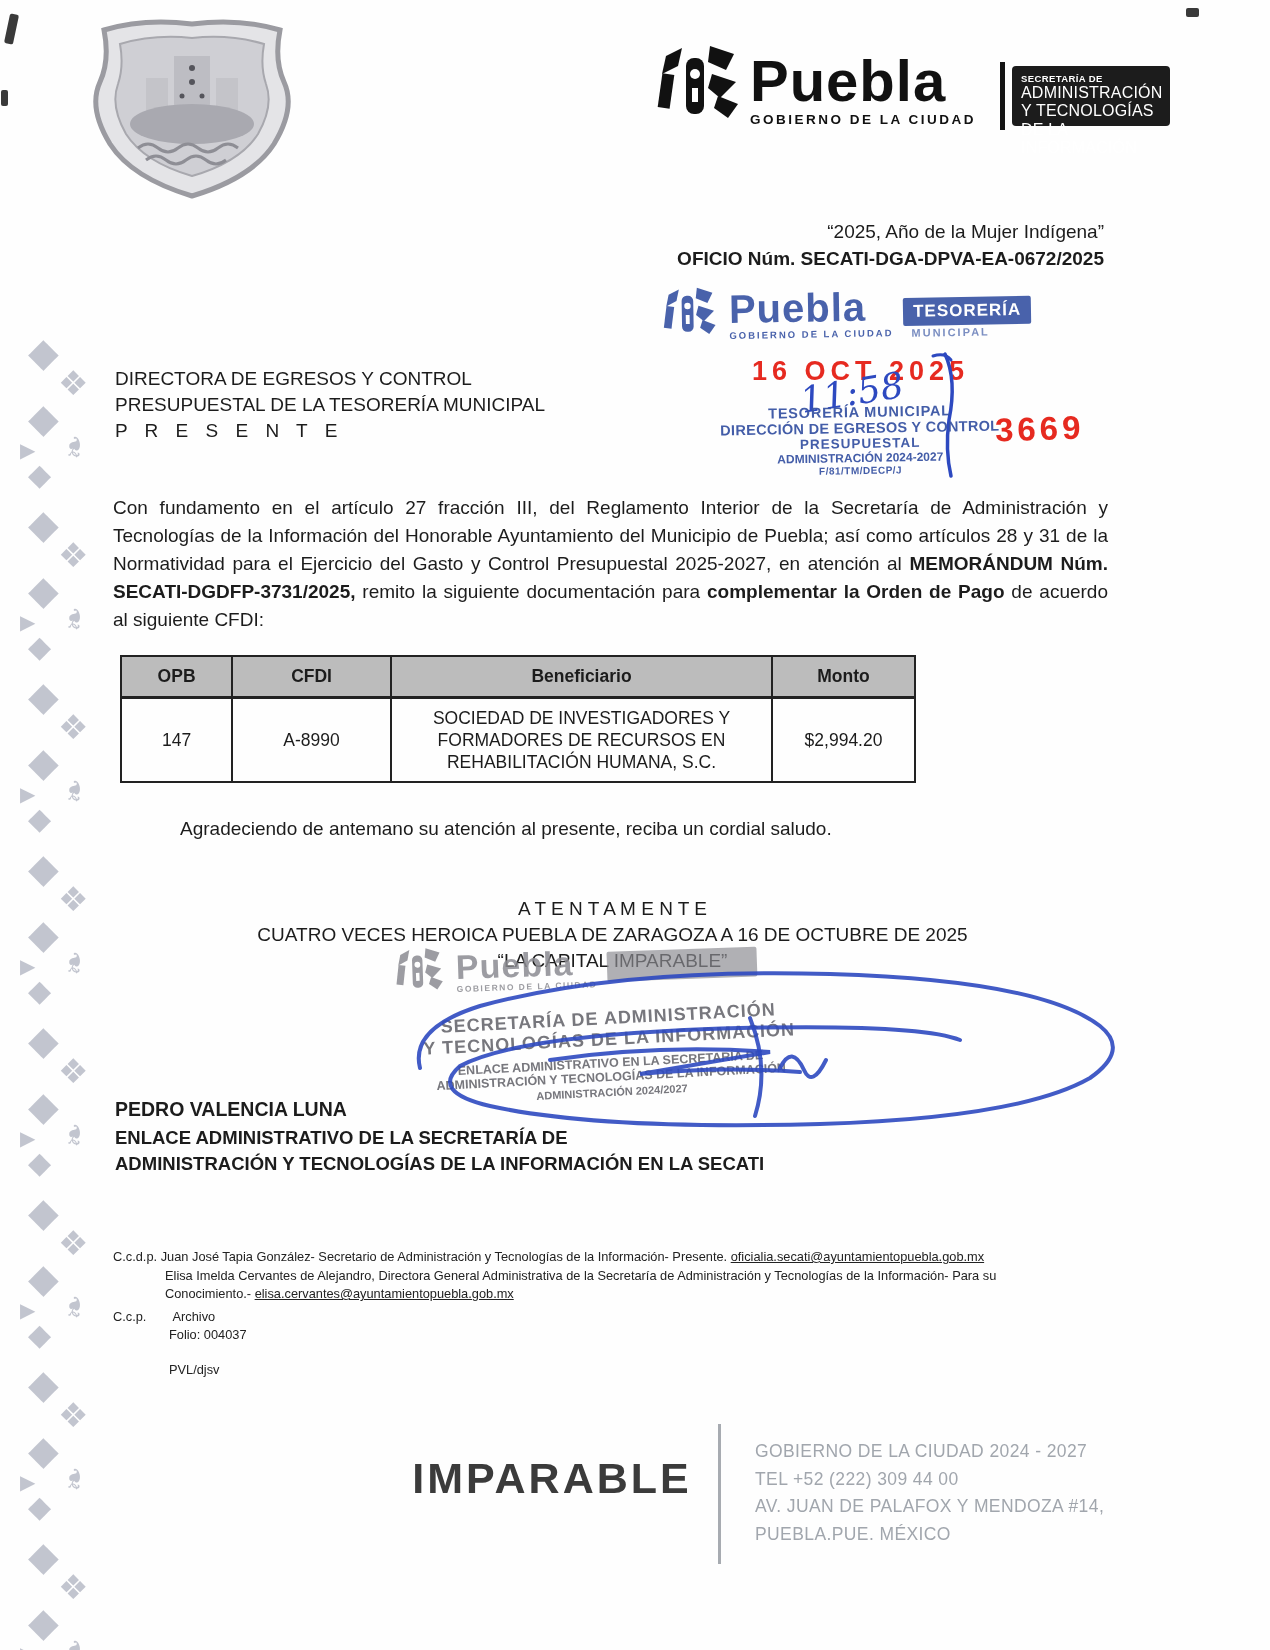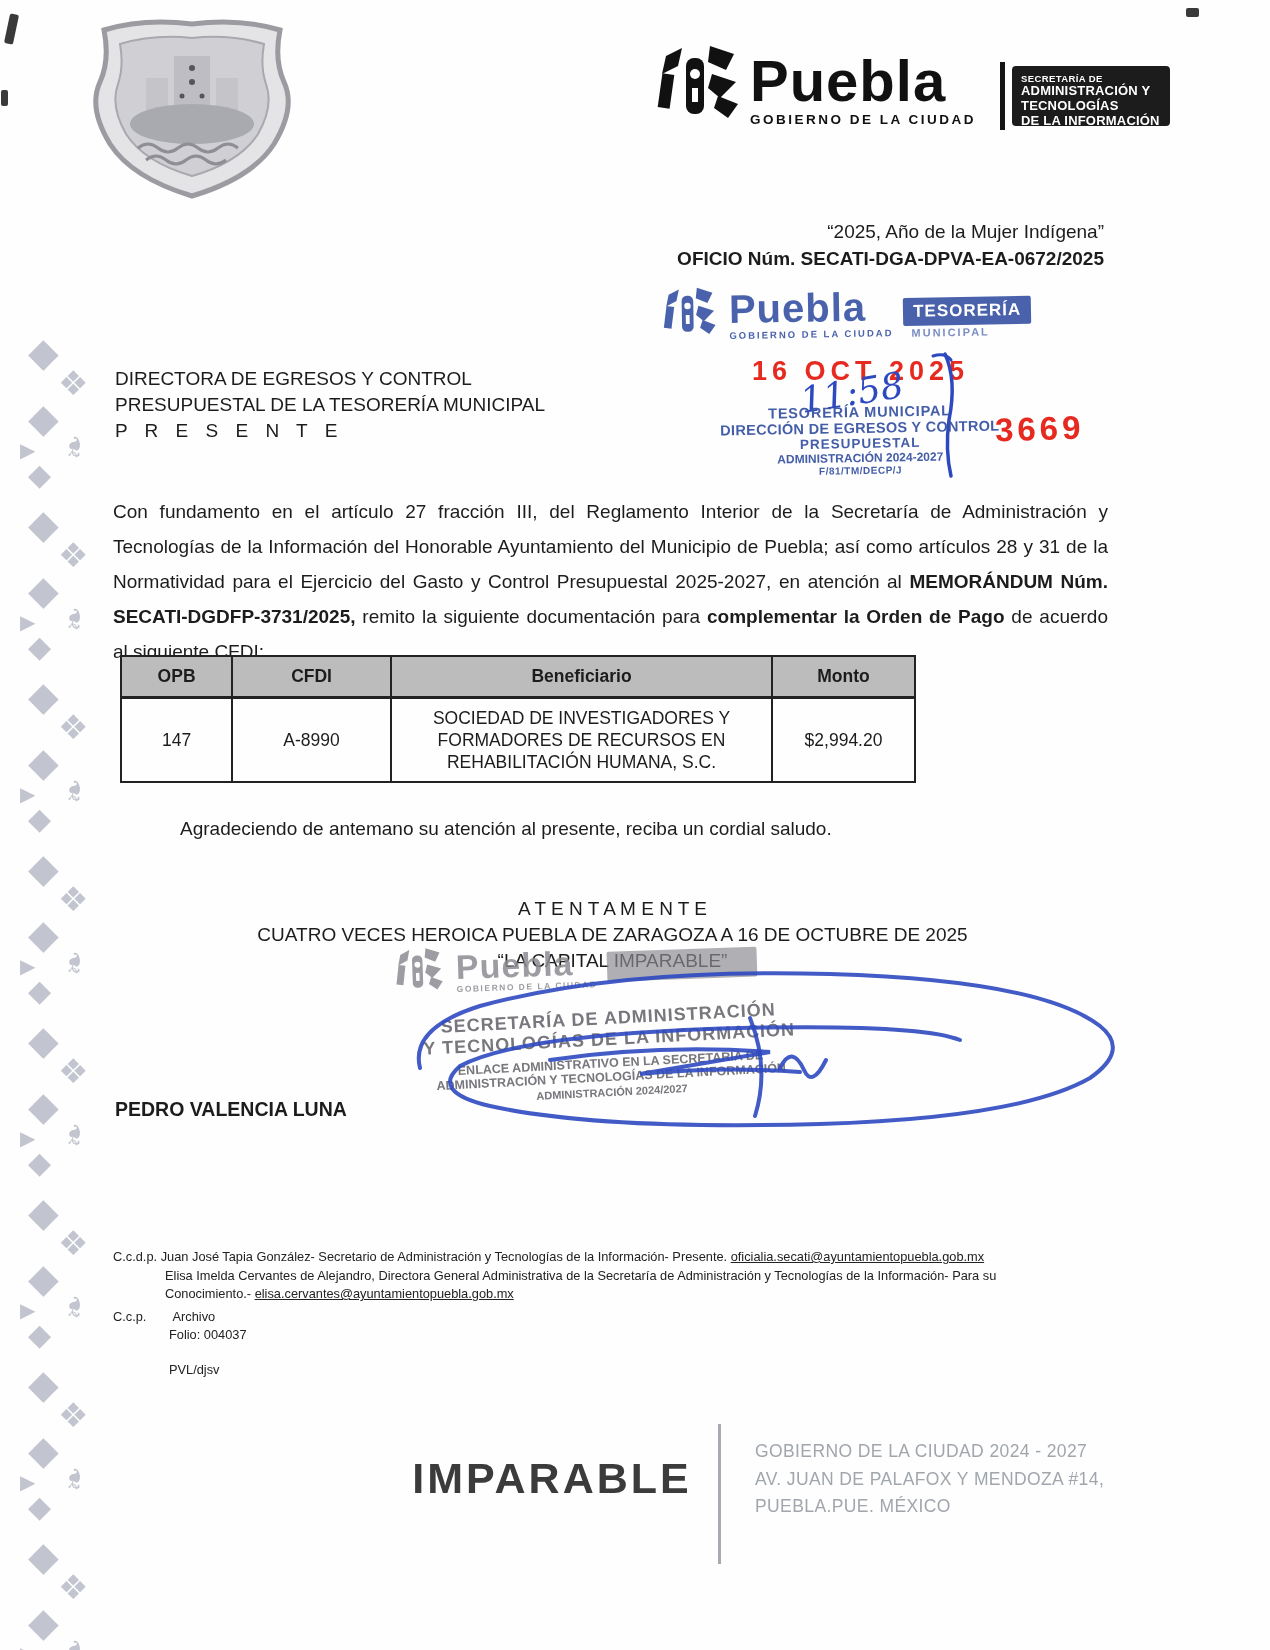--- a/index.html
+++ b/index.html
@@ -27,21 +27,21 @@
   .brand{display:flex;align-items:center;gap:10px;}
   .brand-word{font-weight:bold;letter-spacing:1px;}
   .brand-tag{font-weight:bold;letter-spacing:2.5px;}
   .hdr-brand{left:648px;top:44px;color:#111;}
   .hdr-word{font-size:58px;line-height:1;}
   .hdr-tag{font-size:13.5px;margin-top:2px;}
   .hdr-bar{left:1000px;top:62px;width:5px;height:68px;background:#141414;}
   .hdr-box{left:1012px;top:66px;width:158px;height:60px;background:#1c1c1c;color:#fff;
            border-radius:4px;padding:7px 9px;box-sizing:border-box;}
   .hdr-box .s1{font-size:9.5px;font-weight:bold;letter-spacing:.4px;}
-  .hdr-box .s2{font-size:13px;font-weight:bold;line-height:1.15;letter-spacing:.2px;}
+  .hdr-box .s2{font-size:16px;font-weight:normal;line-height:1.15;letter-spacing:.2px;}
   
   .ref{right:166px;top:218px;text-align:right;font-size:19px;line-height:27px;}
   .ref .bold{font-weight:bold;}
   
   .blue{color:#3a55a4;}
   .stamp-top{left:655px;top:284px;transform:rotate(-1deg);opacity:.92;}
   .stamp-top .brand-word{font-size:40px;}
   .stamp-top .brand-tag{font-size:9.5px;margin-top:1px;letter-spacing:2px;}
   .tes-badge{background:#3a55a4;color:#fff;font-weight:bold;font-size:17px;
              padding:4px 10px;border-radius:2px;letter-spacing:1px;position:relative;}
@@ -58,21 +58,21 @@
   .stamp-office .o3{font-size:13.5px;letter-spacing:1px;}
   .stamp-office .o4{font-size:12px;}
   .stamp-office .o5{font-size:10px;letter-spacing:.5px;}
   .folio-red{left:995px;top:410px;font-size:33px;font-weight:bold;letter-spacing:4px;
              transform:rotate(-2deg);}
   
   .addr{left:115px;top:366px;font-size:19px;line-height:26px;}
   .addr .name{font-weight:bold;}
   .addr .present{letter-spacing:6px;}
   
-  .para{left:113px;top:494px;width:995px;font-size:19px;line-height:35px;
+  .para{left:113px;top:494px;width:995px;font-size:19px;line-height:28px;
         text-align:justify;}
   .para b{font-weight:bold;}
   
   table.cfdi{left:120px;top:655px;width:796px;border-collapse:collapse;position:absolute;
              font-size:17.5px;}
   table.cfdi th,table.cfdi td{border:2px solid #222;text-align:center;}
   table.cfdi th{background:#bcbcbc;font-weight:bold;padding:9px 4px;border-bottom:3px solid #222;}
   table.cfdi td{padding:8px 6px;line-height:22px;}
   .w-opb{width:14%;} .w-cfdi{width:20%;} .w-ben{width:48%;} .w-monto{width:18%;}
   
@@ -330,20 +330,24 @@
   </div>
 
   <svg class="abs sig-svg" width="740" height="200" viewBox="0 0 740 200">
     <path d="M20 120 Q10 80 80 58 Q220 20 430 26 Q640 32 700 78 Q730 102 690 130 Q620 170 420 176 Q200 182 90 158 Q30 144 60 118 Q120 86 340 80 Q520 76 560 92" fill="none" stroke="#2d49c0" stroke-width="4" stroke-linecap="round" opacity=".9"></path>
     <path d="M150 112 Q260 96 370 104 L240 126 Q320 118 400 124" fill="none" stroke="#2d49c0" stroke-width="4" stroke-linecap="round" opacity=".9"></path>
     <path d="M350 70 Q370 120 355 168 M380 120 Q392 96 404 122 Q412 140 426 112" fill="none" stroke="#2d49c0" stroke-width="4" stroke-linecap="round" opacity=".9"></path>
   </svg>
 
   <div class="abs signer">
     <div class="n">PEDRO VALENCIA LUNA</div>
+    <div class="t">
+      <div>ENLACE ADMINISTRATIVO DE LA SECRETARÍA DE</div>
+      <div>ADMINISTRACIÓN Y TECNOLOGÍAS DE LA INFORMACIÓN EN LA SECATI</div>
+    </div>
   </div>
 
   <div class="abs cc">
     <div>
       <span>C.c.d.p.</span>
       <span>Juan José Tapia González- Secretario de Administración y Tecnologías de la Información- Presente. </span><a>oficialia.secati@ayuntamientopuebla.gob.mx</a>
     </div>
     <div class="indent">Elisa Imelda Cervantes de Alejandro, Directora General Administrativa de la Secretaría de Administración y Tecnologías de la Información- Para su</div>
     <div class="indent">
       <span>Conocimiento.- </span><a>elisa.cervantes@ayuntamientopuebla.gob.mx</a>
@@ -355,17 +359,18 @@
     <div class="sub ccp" style="margin-top:0;padding-left:56px;">Folio: 004037</div>
     <div class="sub ccp" style="margin-top:16px;padding-left:56px;">PVL/djsv</div>
   </div>
 
   <div class="abs cap-logo">
     <div class="cap2">IMPARABLE</div>
   </div>
   <div class="abs vline"></div>
   <div class="abs address">
     <div>GOBIERNO DE LA CIUDAD 2024 - 2027</div>
+    <div>TEL +52 (222) 309 44 00</div>
     <div>AV. JUAN DE PALAFOX Y MENDOZA #14,</div>
     <div>PUEBLA.PUE. MÉXICO</div>
   </div>
 
 </div>
 
 </body></html>

